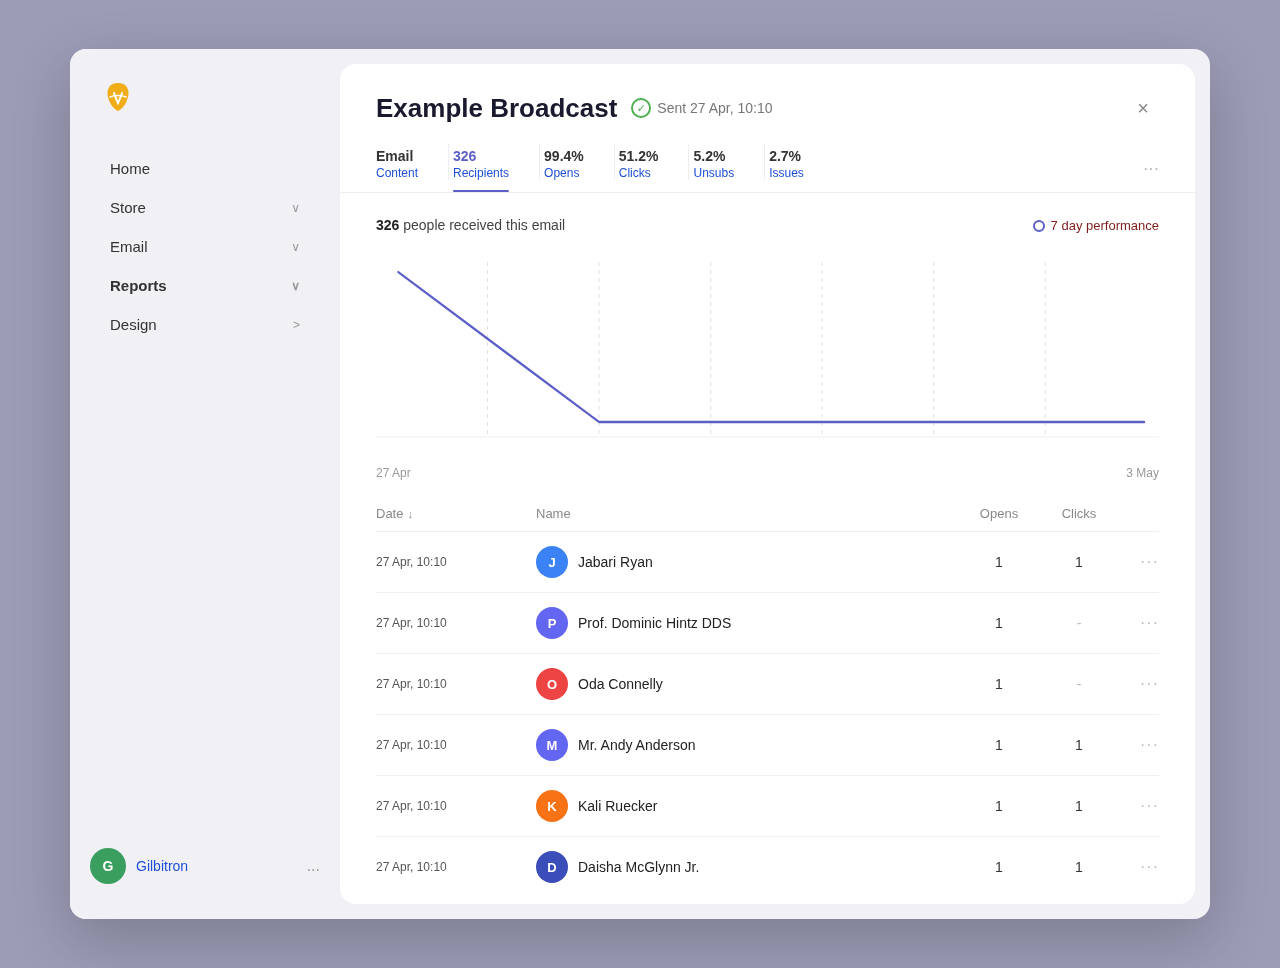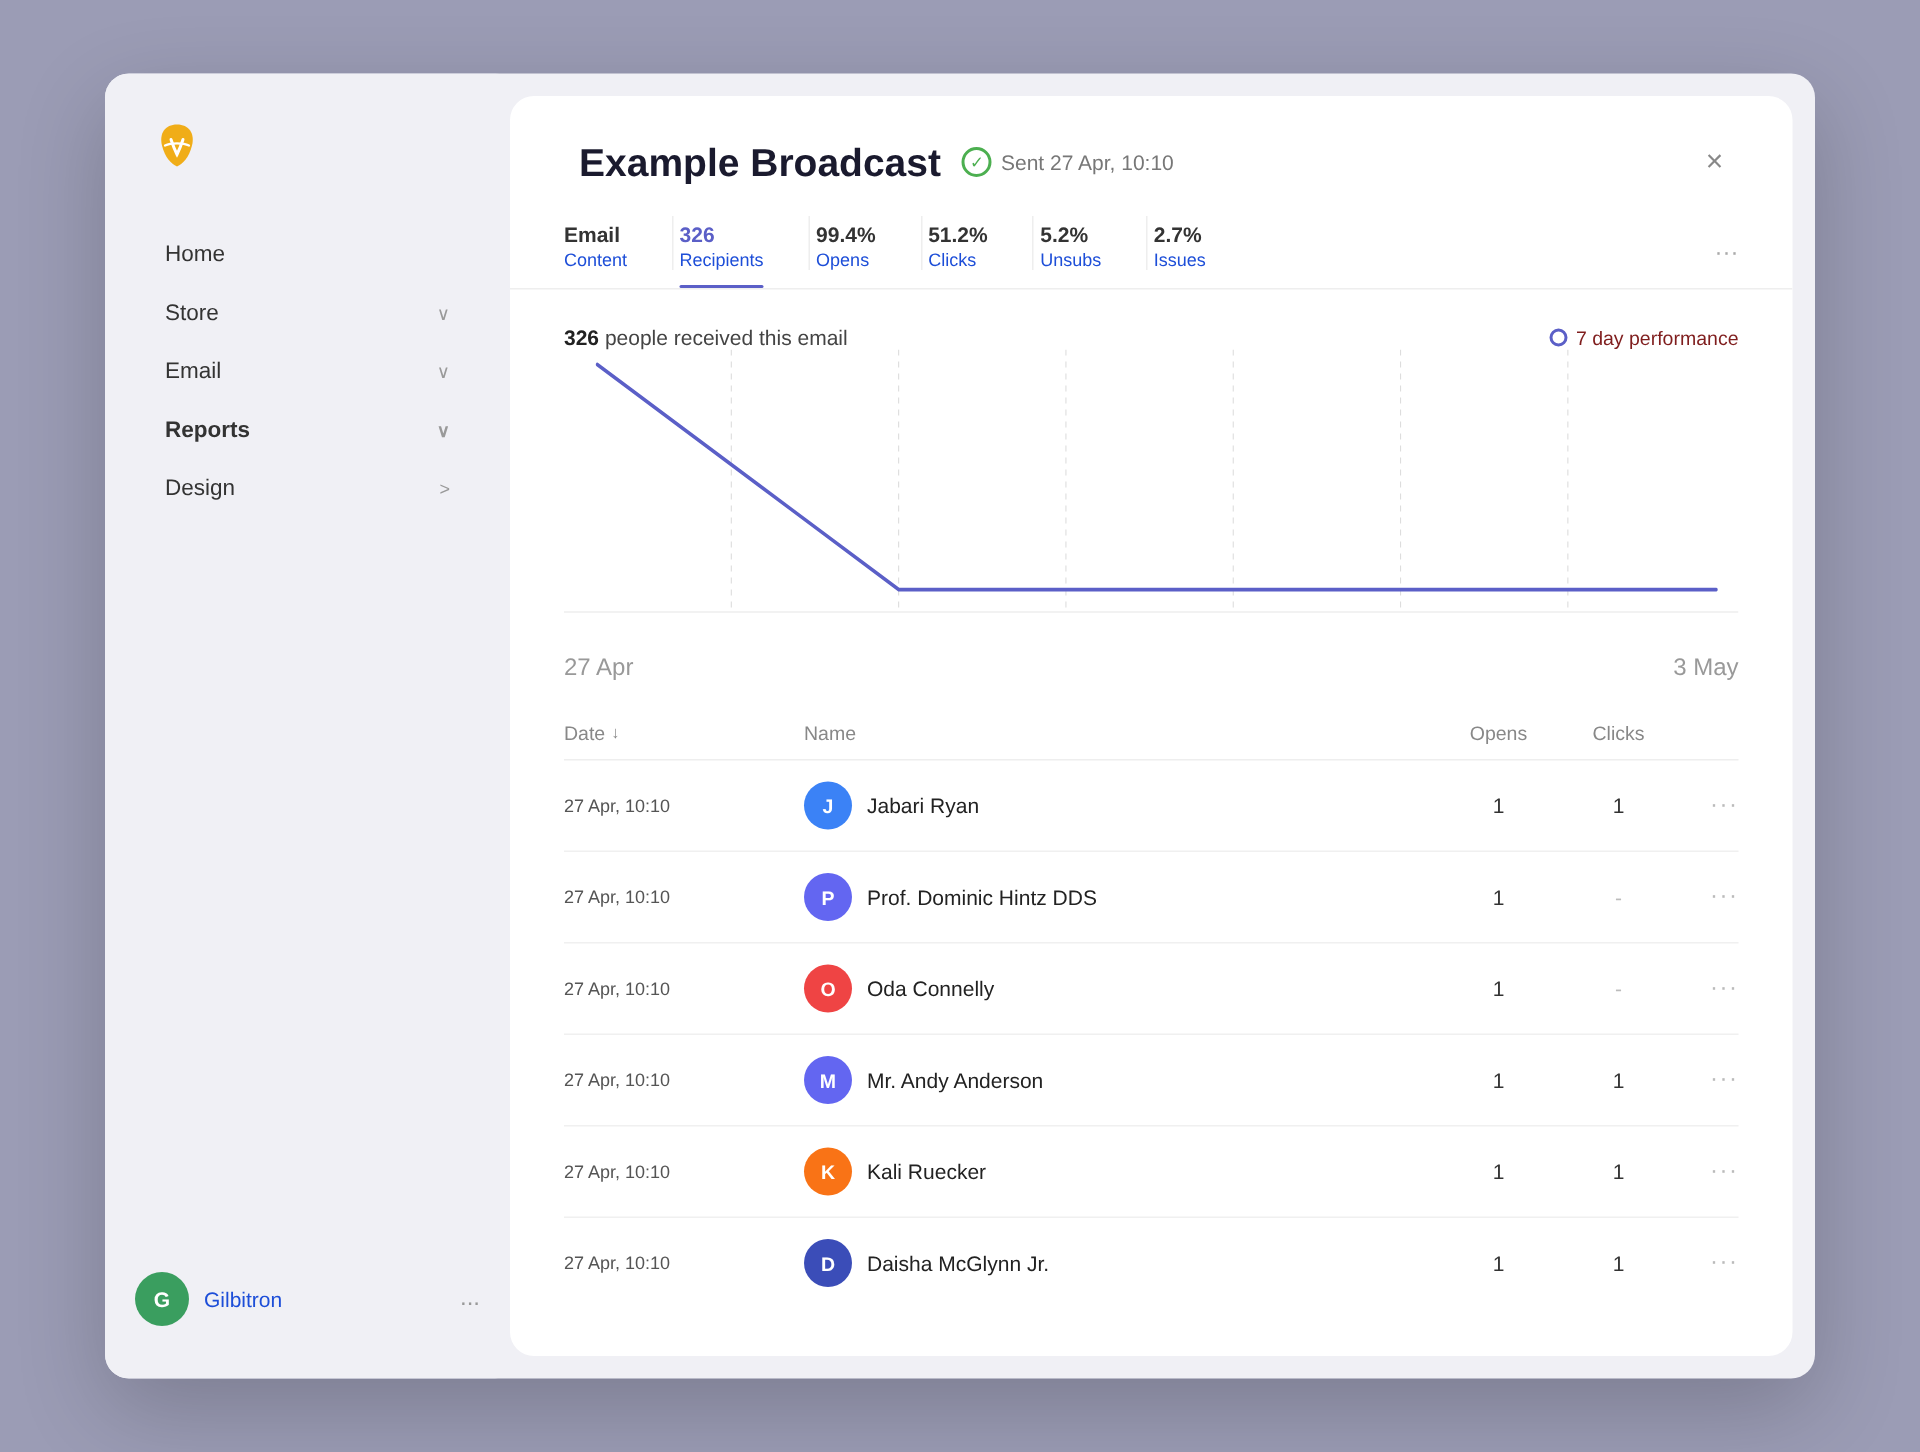--- a/index.html
+++ b/index.html
@@ -101,21 +101,20 @@
     }
     .header-left {
       display: flex;
       align-items: center;
       gap: 14px;
     }
     .broadcast-title {
       font-size: 26px;
       font-weight: 700;
       color: #1a1a2e;
-      margin-left: 10px;
     }
     .sent-badge {
       display: flex;
       align-items: center;
       gap: 6px;
       color: #4caf50;
       font-size: 14px;
     }
     .sent-badge-icon {
       width: 20px;
@@ -194,23 +193,23 @@
       font-size: 16px;
       padding-bottom: 14px;
       cursor: pointer;
     }
     
     .chart-section {
       padding: 24px 36px 16px 36px;
     }
     .chart-header {
       display: flex;
-      align-items: center;
+      align-items: flex-end;
       justify-content: space-between;
-      margin-bottom: 0;
+      margin-bottom: 29px;
     }
     .chart-title {
       font-size: 14px;
       color: #444;
     }
     .chart-title strong { color: #222; }
     .chart-legend {
       display: flex;
       align-items: center;
       gap: 6px;
@@ -229,21 +228,21 @@
       height: 200px;
       width: 100%;
     }
     .chart-svg {
       width: 100%;
       height: 100%;
     }
     .chart-dates {
       display: flex;
       justify-content: space-between;
-      font-size: 16px;
+      font-size: 12px;
       color: #999;
       margin-top: 4px;
     }
     
     .table-section {
       padding: 0 36px;
       flex: 1;
       overflow-y: auto;
     }
     .table-header {

